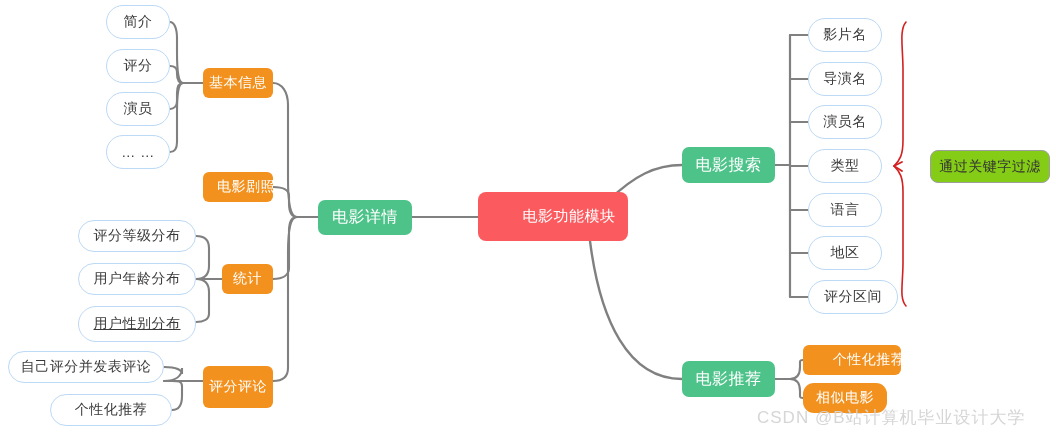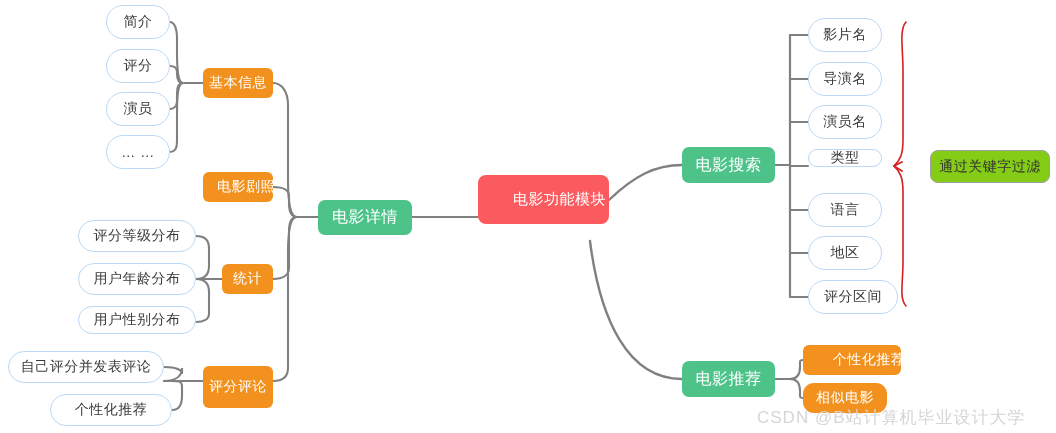--- a/index.html
+++ b/index.html
@@ -103,21 +103,21 @@
       <path d="M790 379 C 797 379, 800 384, 800 391 L800 396 C 800 398, 801 398, 803 398"></path>
     </g>
 
     <g fill="none" stroke="#d42020" stroke-width="1.6" stroke-linecap="round">
       <path d="M906 22 C 899 30, 903 48, 903 70 L903 140 C 903 155, 900 160, 894 166
                C 900 172, 903 177, 903 192 L903 262 C 903 284, 899 298, 906 306"></path>
       <path d="M894 166 L902 162 M894 166 L902 171" stroke-width="1.8"></path>
     </g>
   </svg>
 
-  <div class="node n-root" style="left:478px;top:175px;width:131px;height:49px;padding-left:32px;">电影功能模块</div>
+  <div class="node n-root" style="left:478px;top:192px;width:150px;height:49px;padding-left:32px;">电影功能模块</div>
 
   <div class="node n-green" style="left:318px;top:200px;width:94px;height:35px;">电影详情</div>
 
   <div class="node n-green" style="left:682px;top:147px;width:93px;height:36px;">电影搜索</div>
 
   <div class="node n-green" style="left:682px;top:361px;width:93px;height:36px;">电影推荐</div>
 
   <div class="node n-box" style="left:930px;top:150px;width:120px;height:33px;">通过关键字过滤</div>
 
   <div class="node n-orange" style="left:203px;top:68px;width:70px;height:30px;">基本信息</div>
@@ -128,29 +128,29 @@
 
   <div class="node n-orange" style="left:203px;top:366px;width:70px;height:42px;">评分评论</div>
 
   <div class="node n-pill" style="left:106px;top:5px;width:64px;height:34px;">简介</div>
   <div class="node n-pill" style="left:106px;top:49px;width:64px;height:34px;">评分</div>
   <div class="node n-pill" style="left:106px;top:92px;width:64px;height:34px;">演员</div>
   <div class="node n-pill" style="left:106px;top:135px;width:64px;height:34px;">… …</div>
 
   <div class="node n-pill" style="left:78px;top:220px;width:118px;height:32px;">评分等级分布</div>
   <div class="node n-pill" style="left:78px;top:263px;width:118px;height:32px;">用户年龄分布</div>
-  <div class="node n-pill" style="left:78px;top:306px;width:118px;height:28px;">用户性别分布</div>
+  <div class="node n-pill" style="left:78px;top:306px;width:118px;height:36px;text-decoration:underline;">用户性别分布</div>
 
   <div class="node n-pill" style="left:8px;top:351px;width:156px;height:32px;">自己评分并发表评论</div>
   <div class="node n-pill" style="left:50px;top:394px;width:122px;height:32px;">个性化推荐</div>
 
   <div class="node n-pill" style="left:808px;top:18px;width:74px;height:34px;">影片名</div>
   <div class="node n-pill" style="left:808px;top:62px;width:74px;height:34px;">导演名</div>
   <div class="node n-pill" style="left:808px;top:105px;width:74px;height:34px;">演员名</div>
-  <div class="node n-pill" style="left:808px;top:149px;width:74px;height:18px;text-align:right;">类型</div>
+  <div class="node n-pill" style="left:808px;top:149px;width:74px;height:34px;text-align:right;">类型</div>
   <div class="node n-pill" style="left:808px;top:193px;width:74px;height:34px;">语言</div>
   <div class="node n-pill" style="left:808px;top:236px;width:74px;height:34px;">地区</div>
   <div class="node n-pill" style="left:808px;top:280px;width:90px;height:34px;">评分区间</div>
 
   <div class="node n-orange" style="left:803px;top:345px;width:98px;height:30px;padding-left:34px;">个性化推荐</div>
   <div class="node n-orange" style="left:803px;top:383px;width:84px;height:30px;border-radius:11px;">相似电影</div>
 
   <div id="watermark">CSDN @B站计算机毕业设计大学</div>
 </div>
 

